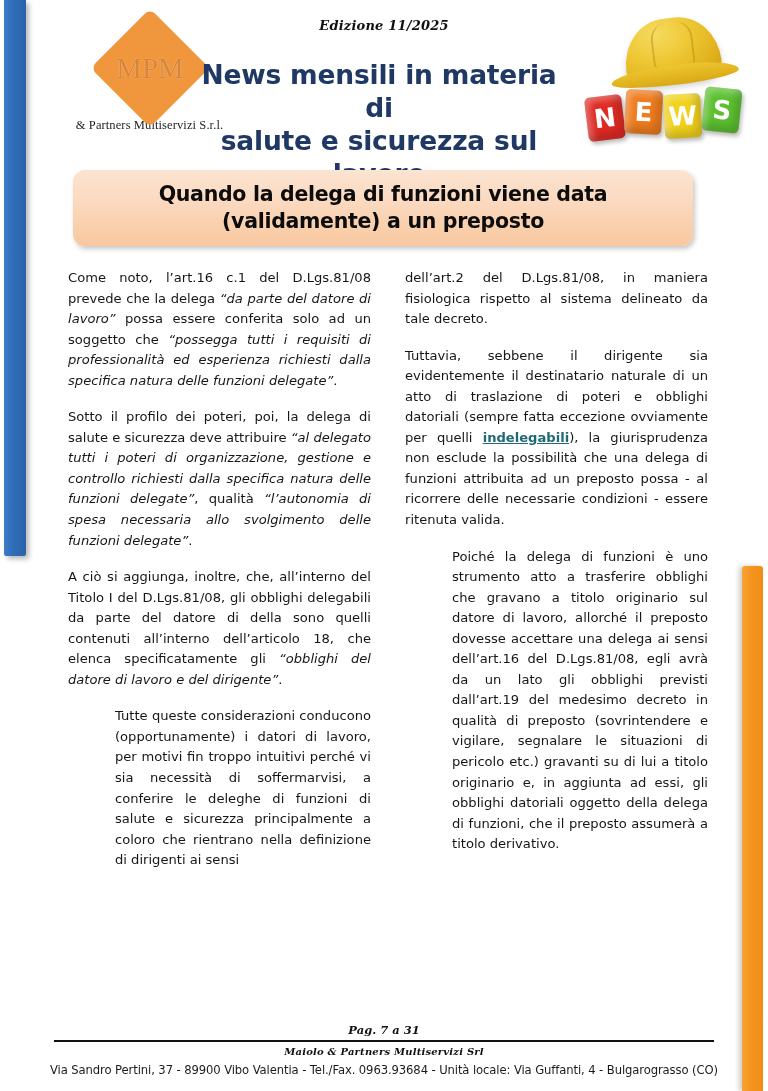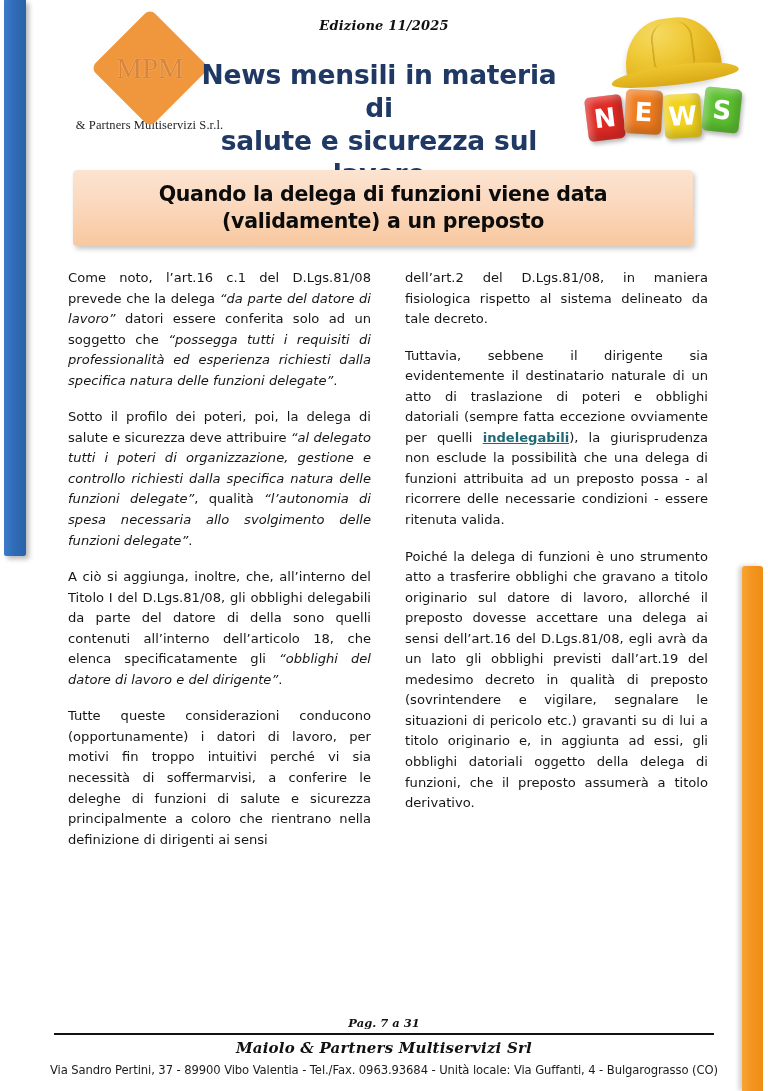--- a/index.html
+++ b/index.html
@@ -179,21 +179,21 @@
   .cube.w { background: #f1d21c; transform: rotate(-3deg) translateY(2px); }
   .cube.s { background: #5cc030; transform: rotate(6deg) translateY(-4px); }
 
   
   .title-banner {
     position: absolute;
     left: 73px;
     top: 170px;
     width: 620px;
     height: 76px;
-    border-radius: 4px;
+    border-radius: 12px;
     background: linear-gradient(to bottom, #fbe4d1 0%, #fbd9bf 42%, #f8c89f 100%);
     box-shadow: 2px 3px 5px rgba(0,0,0,0.22);
     display: flex;
     align-items: center;
     justify-content: center;
     text-align: center;
   }
   .title-banner-text {
     font-family: "DejaVu Sans", sans-serif;
     font-weight: bold;
@@ -220,21 +220,21 @@
     font-size: 13.1px;
     line-height: 1.57;
     color: #161616;
     text-align: justify;
   }
   .col p {
     margin: 0 0 16px 0;
     text-align: justify;
     text-justify: inter-word;
   }
-  .col p:last-child { margin-bottom: 0; }
+  .col p:last-child { margin-bottom: 0; margin-left: 47px; }
   .col i { font-style: italic; }
   .link {
     color: #1F6A74;
     text-decoration: underline;
     font-weight: bold;
   }
 
   
   .footer {
     position: absolute;
@@ -254,21 +254,21 @@
   .footer-rule {
     width: 660px;
     height: 2px;
     background: #111;
     margin: 0 auto 4px auto;
   }
   .footer-company {
     font-family: "DejaVu Serif", serif;
     font-style: italic;
     font-weight: bold;
-    font-size: 15px;
+    font-size: 10px;
     color: #111;
     letter-spacing: 0.2px;
     margin-bottom: 6px;
   }
   .footer-address {
     font-family: "DejaVu Sans", sans-serif;
     font-size: 11.6px;
     color: #1b1b1b;
     letter-spacing: -0.1px;
   }
@@ -308,21 +308,21 @@
 
 <div class="title-banner">
   <div class="title-banner-text">
     <span>Quando la delega di funzioni viene data</span><br>
     <span>(validamente) a un preposto</span>
   </div>
 </div>
 
 <div class="columns">
   <div class="col" id="left-col">
-      <p><span>Come noto, l’art.16 c.1 del D.Lgs.81/08 prevede che la delega </span><i>“da parte del datore di lavoro”</i><span> datori essere conferita solo ad un soggetto che </span><i>“possegga tutti i requisiti di professionalità ed esperienza richiesti dalla specifica natura delle funzioni delegate”</i><span>.</span></p>
+      <p><span>Come noto, l’art.16 c.1 del D.Lgs.81/08 prevede che la delega </span><i>“da parte del datore di lavoro”</i><span> possa essere conferita solo ad un soggetto che </span><i>“possegga tutti i requisiti di professionalità ed esperienza richiesti dalla specifica natura delle funzioni delegate”</i><span>.</span></p>
       <p><span>Sotto il profilo dei poteri, poi, la delega di salute e sicurezza deve attribuire </span><i>“al delegato tutti i poteri di organizzazione, gestione e controllo richiesti dalla specifica natura delle funzioni delegate”</i><span>, qualità </span><i>“l’autonomia di spesa necessaria allo svolgimento delle funzioni delegate”</i><span>.</span></p>
       <p><span>A ciò si aggiunga, inoltre, che, all’interno del Titolo I del D.Lgs.81/08, gli obblighi delegabili da parte del datore di della sono quelli contenuti all’interno dell’articolo 18, che elenca specificatamente gli </span><i>“obblighi del datore di lavoro e del dirigente”</i><span>.</span></p>
       <p><span>Tutte queste considerazioni conducono (opportunamente) i datori di lavoro, per motivi fin troppo intuitivi perché vi sia necessità di soffermarvisi, a conferire le deleghe di funzioni di salute e sicurezza principalmente a coloro che rientrano nella definizione di dirigenti ai sensi</span></p>
     </div>
   <div class="col" id="right-col">
       <p><span>dell’art.2 del D.Lgs.81/08, in maniera fisiologica rispetto al sistema delineato da tale decreto.</span></p>
       <p><span>Tuttavia, sebbene il dirigente sia evidentemente il destinatario naturale di un atto di traslazione di poteri e obblighi datoriali (sempre fatta eccezione ovviamente per quelli </span><a class="link" href="#">indelegabili</a><span>), la giurisprudenza non esclude la possibilità che una delega di funzioni attribuita ad un preposto possa - al ricorrere delle necessarie condizioni - essere ritenuta valida.</span></p>
       <p><span>Poiché la delega di funzioni è uno strumento atto a trasferire obblighi che gravano a titolo originario sul datore di lavoro, allorché il preposto dovesse accettare una delega ai sensi dell’art.16 del D.Lgs.81/08, egli avrà da un lato gli obblighi previsti dall’art.19 del medesimo decreto in qualità di preposto (sovrintendere e vigilare, segnalare le situazioni di pericolo etc.) gravanti su di lui a titolo originario e, in aggiunta ad essi, gli obblighi datoriali oggetto della delega di funzioni, che il preposto assumerà a titolo derivativo.</span></p>
     </div>
 </div>

